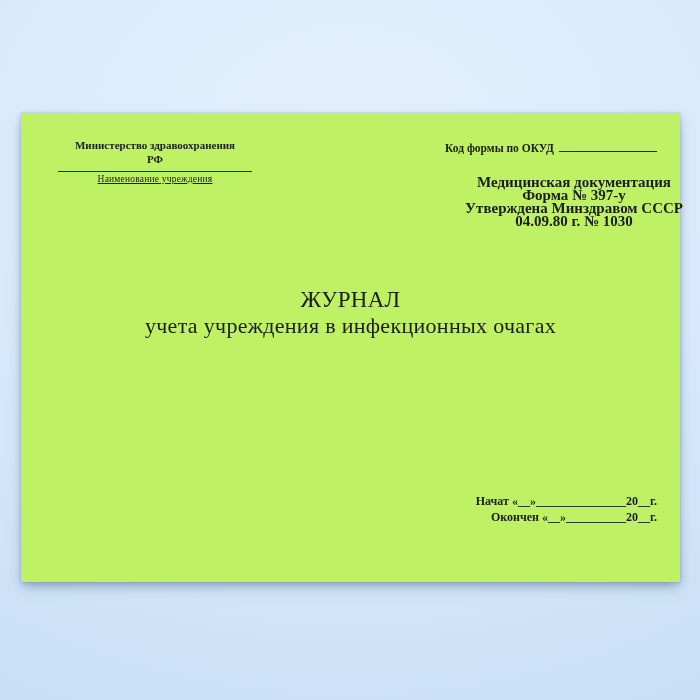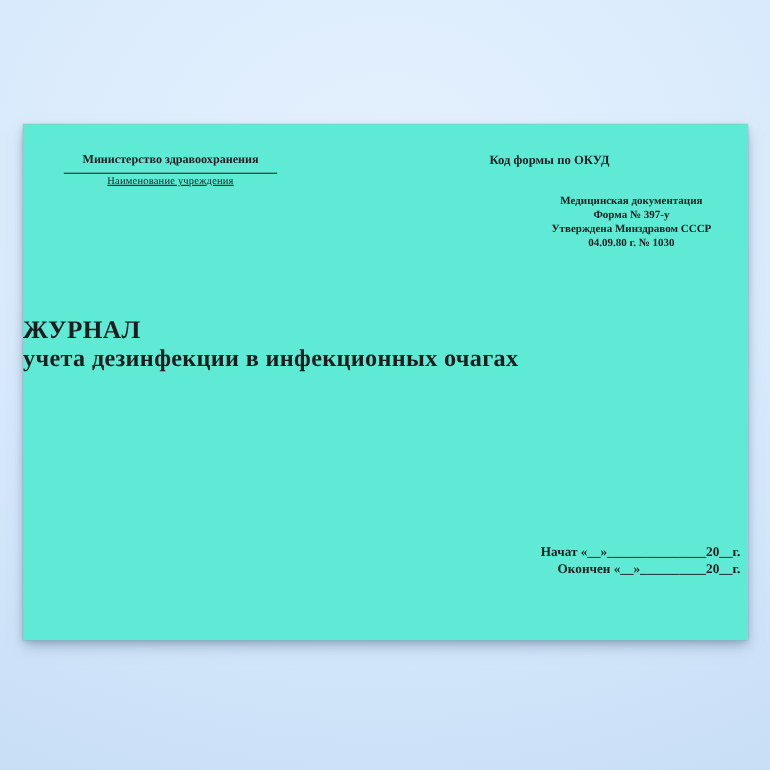--- a/index.html
+++ b/index.html
@@ -19,21 +19,21 @@
     position: relative;
     width: 700px;
     height: 700px;
   }
   .page {
     position: absolute;
     left: 21px;
     top: 113px;
     width: 659px;
     height: 469px;
-    background: #5eead4;
+    background: #bef264;
     box-shadow:
       0 6px 12px -2px rgba(96, 122, 148, 0.55),
       0 2px 5px rgba(96, 122, 148, 0.30),
       0 0 1px rgba(60, 80, 100, 0.35);
   }
 
   
   .ministry {
     position: absolute;
     left: 37px;
@@ -61,99 +61,99 @@
   .codes {
     position: absolute;
     left: 424px;
     top: 27px;
     width: 212px;
     font-weight: bold;
     font-size: 11.5px;
   }
   .code-row {
     display: flex;
-    align-items: flex-start;
+    align-items: flex-end;
     height: 14px;
     white-space: nowrap;
-    flex-direction: column;
   }
   .code-fill {
     flex: 1 1 auto;
     border-bottom: 1.2px solid #2a2a2c;
     margin: 0 0 2px 5px;
   }
 
   
   .approval {
     position: absolute;
     left: 441px;
     top: 63px;
     width: 224px;
     text-align: center;
     font-weight: bold;
-    font-size: 10px;
+    font-size: 15px;
     line-height: 13px;
   }
 
   
   .title {
     position: absolute;
     left: 0;
     top: 173px;
     width: 100%;
-    text-align: left;
-    font-weight: bold;
+    text-align: center;
+    font-weight: normal;
     letter-spacing: 0.3px;
   }
   .title-line1 { font-size: 23px; line-height: 27px; }
   .title-line2 { font-size: 22px; line-height: 26px; }
 
   
   .dates {
     position: absolute;
-    right: 7px;
+    right: 23px;
     top: 381px;
     text-align: right;
     font-weight: bold;
     font-size: 12px;
     line-height: 14px;
     white-space: nowrap;
   }
   .date-line + .date-line { margin-top: 2px; }
 </style>
 </head>
 <body>
 
 <div class="scene">
   <div class="page">
 
     <div class="ministry">
       <div class="ministry-lines">
         <div>Министерство здравоохранения</div>
+        <div>РФ</div>
       </div>
       <div class="ministry-caption">Наименование учреждения</div>
     </div>
 
     <div class="codes">
       <div class="code-row">
         <span>Код формы по ОКУД</span>
         <span class="code-fill"></span>
       </div>
     </div>
 
     <div class="approval">
       <div>Медицинская документация</div>
       <div>Форма № 397-у</div>
       <div>Утверждена Минздравом СССР</div>
       <div>04.09.80 г. № 1030</div>
     </div>
 
     <div class="title">
       <div class="title-line1">ЖУРНАЛ</div>
-      <div class="title-line2">учета дезинфекции в инфекционных очагах</div>
+      <div class="title-line2">учета учреждения в инфекционных очагах</div>
     </div>
 
     <div class="dates">
       <div class="date-line">Начат «__»_______________20__г.</div>
       <div class="date-line">Окончен «__»__________20__г.</div>
     </div>
 
   </div>
 </div>
 

